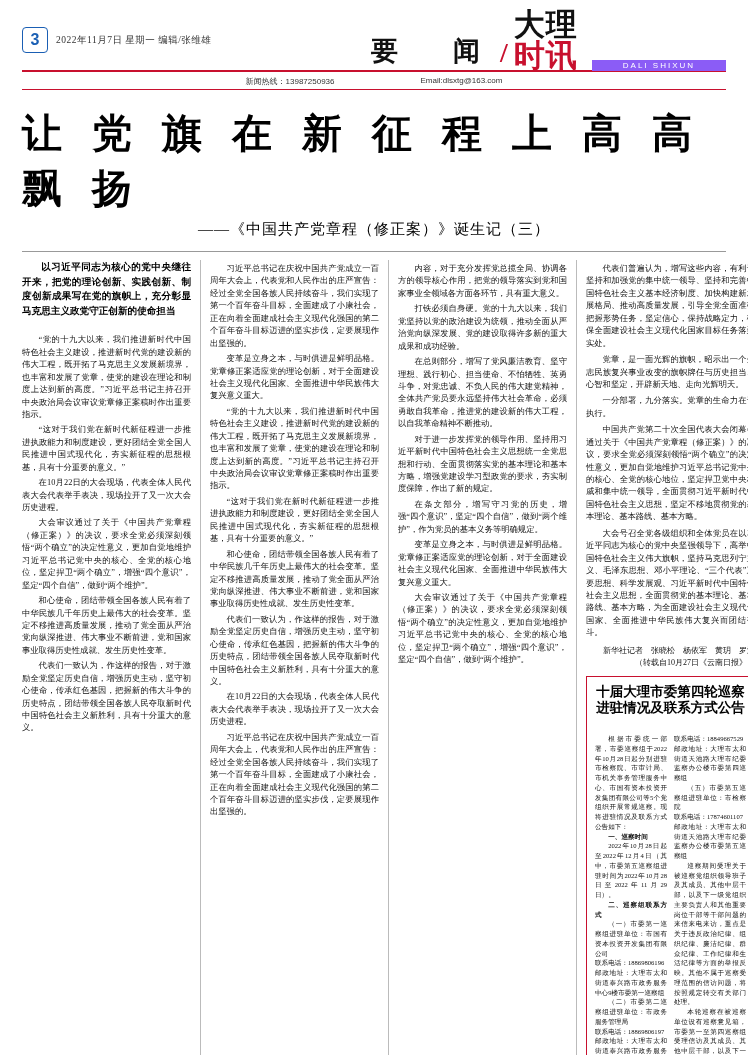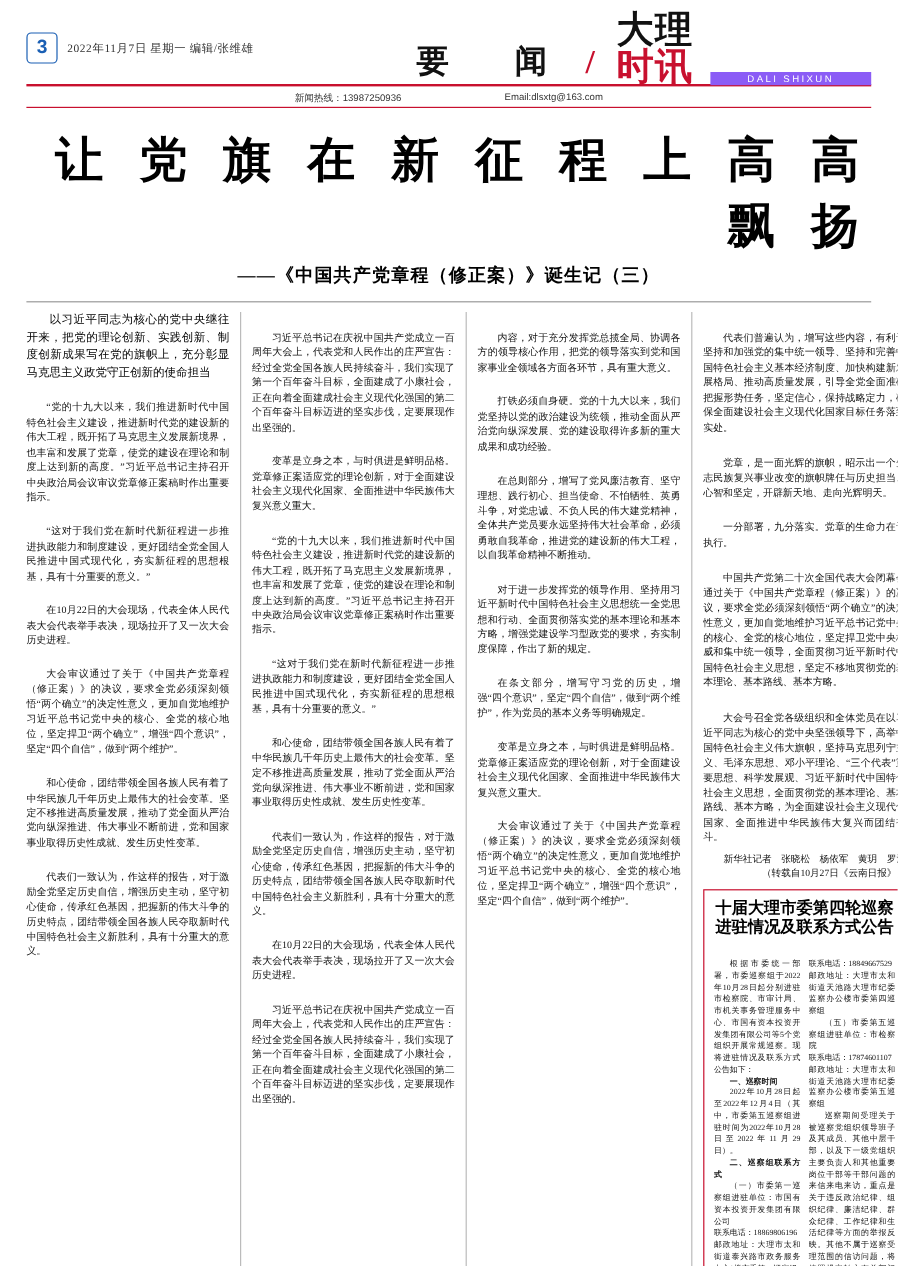--- a/index.html
+++ b/index.html
@@ -46,21 +46,21 @@
   }
   .mh-dateline {
     font-size: 9.5px;
     color: #333;
     letter-spacing: 0.5px;
     white-space: nowrap;
   }
   .mh-right {
     display: flex;
     align-items: flex-end;
-    gap: 18px;
+    gap: 6px;
   }
   .mh-section {
     font-size: 27px;
     font-weight: bold;
     letter-spacing: 14px;
     color: #111;
     font-family: "Liberation Serif", serif;
     padding-bottom: 2px;
   }
   .mh-slash {
@@ -102,35 +102,34 @@
     gap: 86px;
     font-size: 8px;
     color: #333;
     padding: 4px 0 2px 0;
     border-bottom: 1px solid #c8102e;
     font-family: "Liberation Sans", sans-serif;
   }
 
   
   .headline {
-    text-align: right;
+    text-align: left;
     font-size: 40px;
     font-weight: bold;
     letter-spacing: 10px;
     margin: 16px 0 4px 0;
     color: #000;
     font-family: "Liberation Serif", serif;
   }
   .subheadline {
     text-align: center;
     font-size: 15px;
     letter-spacing: 1px;
     margin: 0 0 12px 0;
     color: #000;
-    font-weight: bold;
   }
 
   
   .body-wrap {
     display: flex;
     gap: 9px;
     border-top: 1px solid #999;
     padding-top: 8px;
   }
   .col {
@@ -139,31 +138,31 @@
   }
   .col-right {
     width: 169px;
     flex: 0 0 169px;
     display: flex;
     flex-direction: column;
   }
   .lead {
     font-size: 9.6px;
     line-height: 1.52;
-    font-weight: normal;
+    font-weight: bold;
     text-align: justify;
     margin-bottom: 16px;
     text-indent: 2em;
     color: #000;
   }
   p.para {
     font-size: 8.3px;
     line-height: 1.5;
     text-align: justify;
-    margin: 16px 0 1px 0;
+    margin: 3px 0 1px 0;
     text-indent: 2em;
     color: #111;
   }
   .col-sep {
     width: 1px;
     background: #bbb;
     flex: 0 0 1px;
   }
   .byline {
     font-size: 8px;

